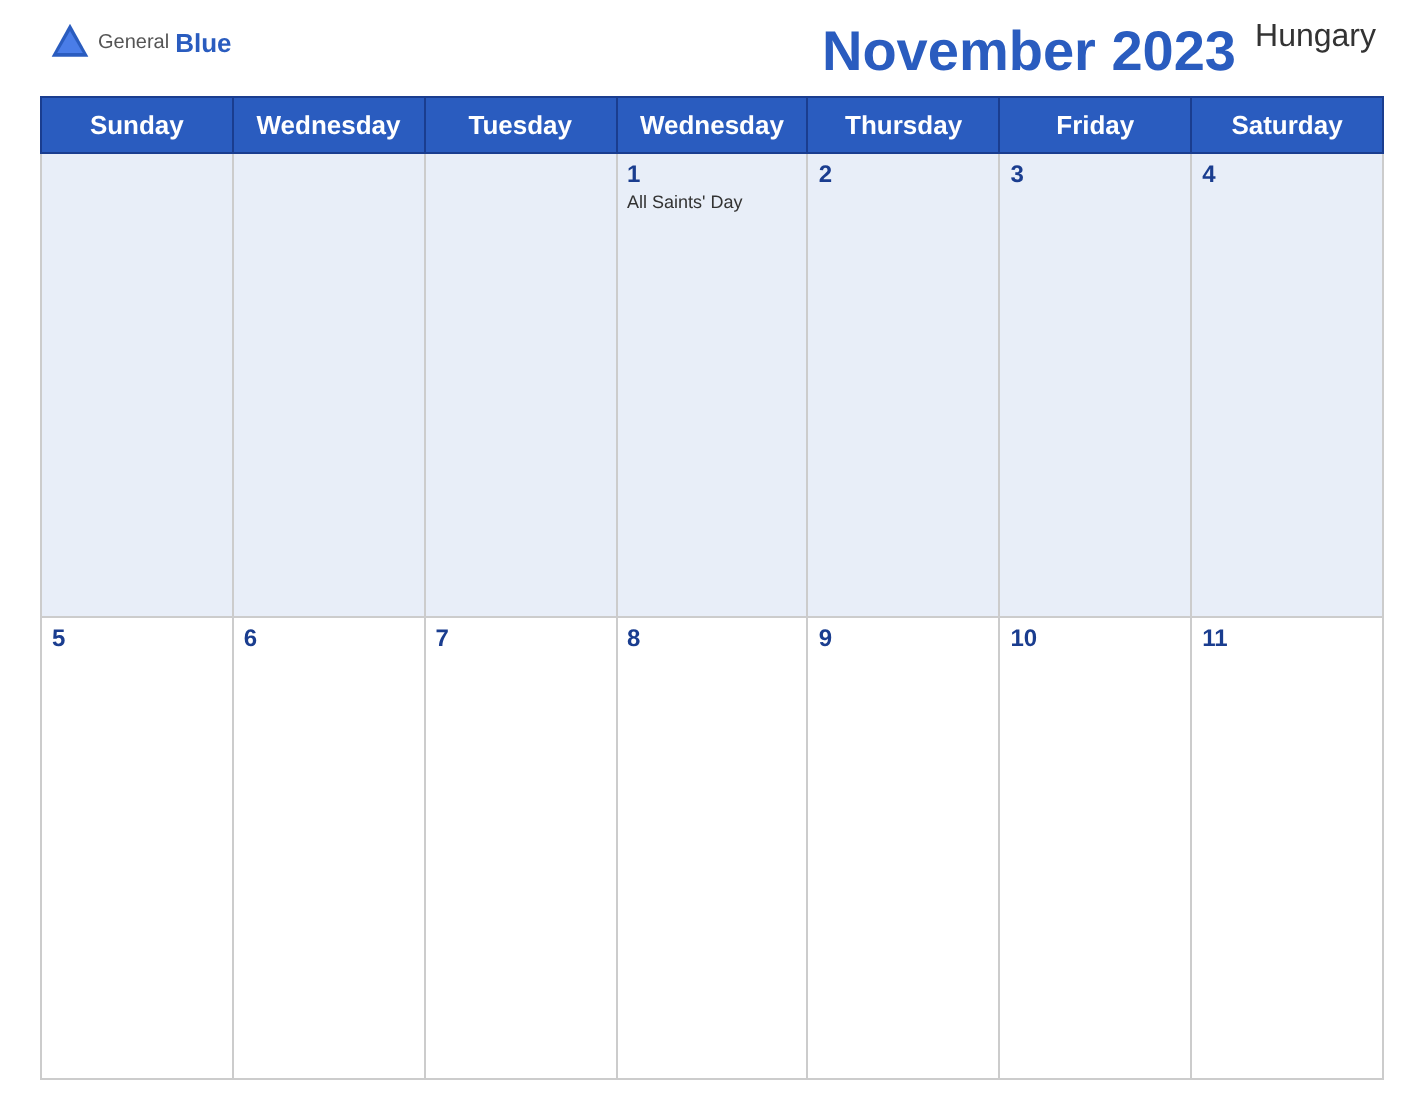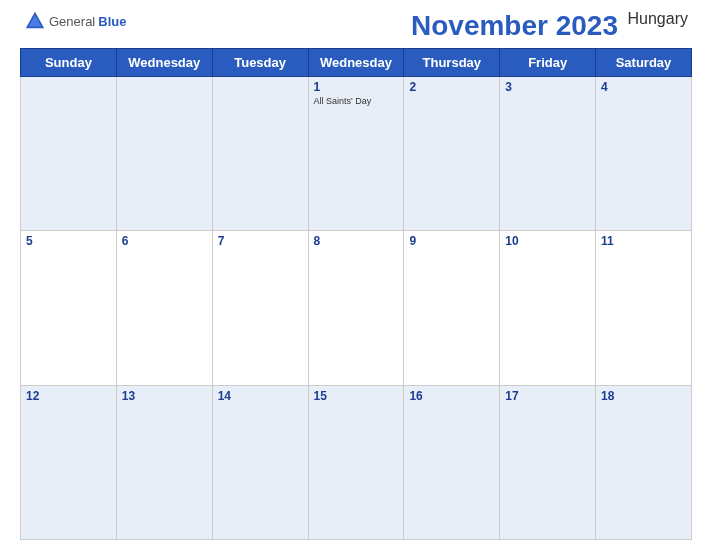--- a/index.html
+++ b/index.html
@@ -29,21 +29,21 @@
       align-items: flex-start;
     }
 
     .logo-text {
       display: flex;
       align-items: center;
       gap: 3px;
     }
 
     .logo-general {
-      font-size: 13px;
+      font-size: 10px;
       color: #555;
       font-weight: normal;
     }
 
     .logo-blue {
       font-size: 13px;
       color: #2a5cbf;
       font-weight: bold;
     }
 
@@ -187,37 +187,14 @@
         <td>
           <span class="day-number">9</span>
         </td>
         <td>
           <span class="day-number">10</span>
         </td>
         <td>
           <span class="day-number">11</span>
         </td>
       </tr>
-      <tr>
-        <td>
-          <span class="day-number">12</span>
-        </td>
-        <td>
-          <span class="day-number">13</span>
-        </td>
-        <td>
-          <span class="day-number">14</span>
-        </td>
-        <td>
-          <span class="day-number">15</span>
-        </td>
-        <td>
-          <span class="day-number">16</span>
-        </td>
-        <td>
-          <span class="day-number">17</span>
-        </td>
-        <td>
-          <span class="day-number">18</span>
-        </td>
-      </tr>
     </tbody>
 </table>
 
 </body></html>

